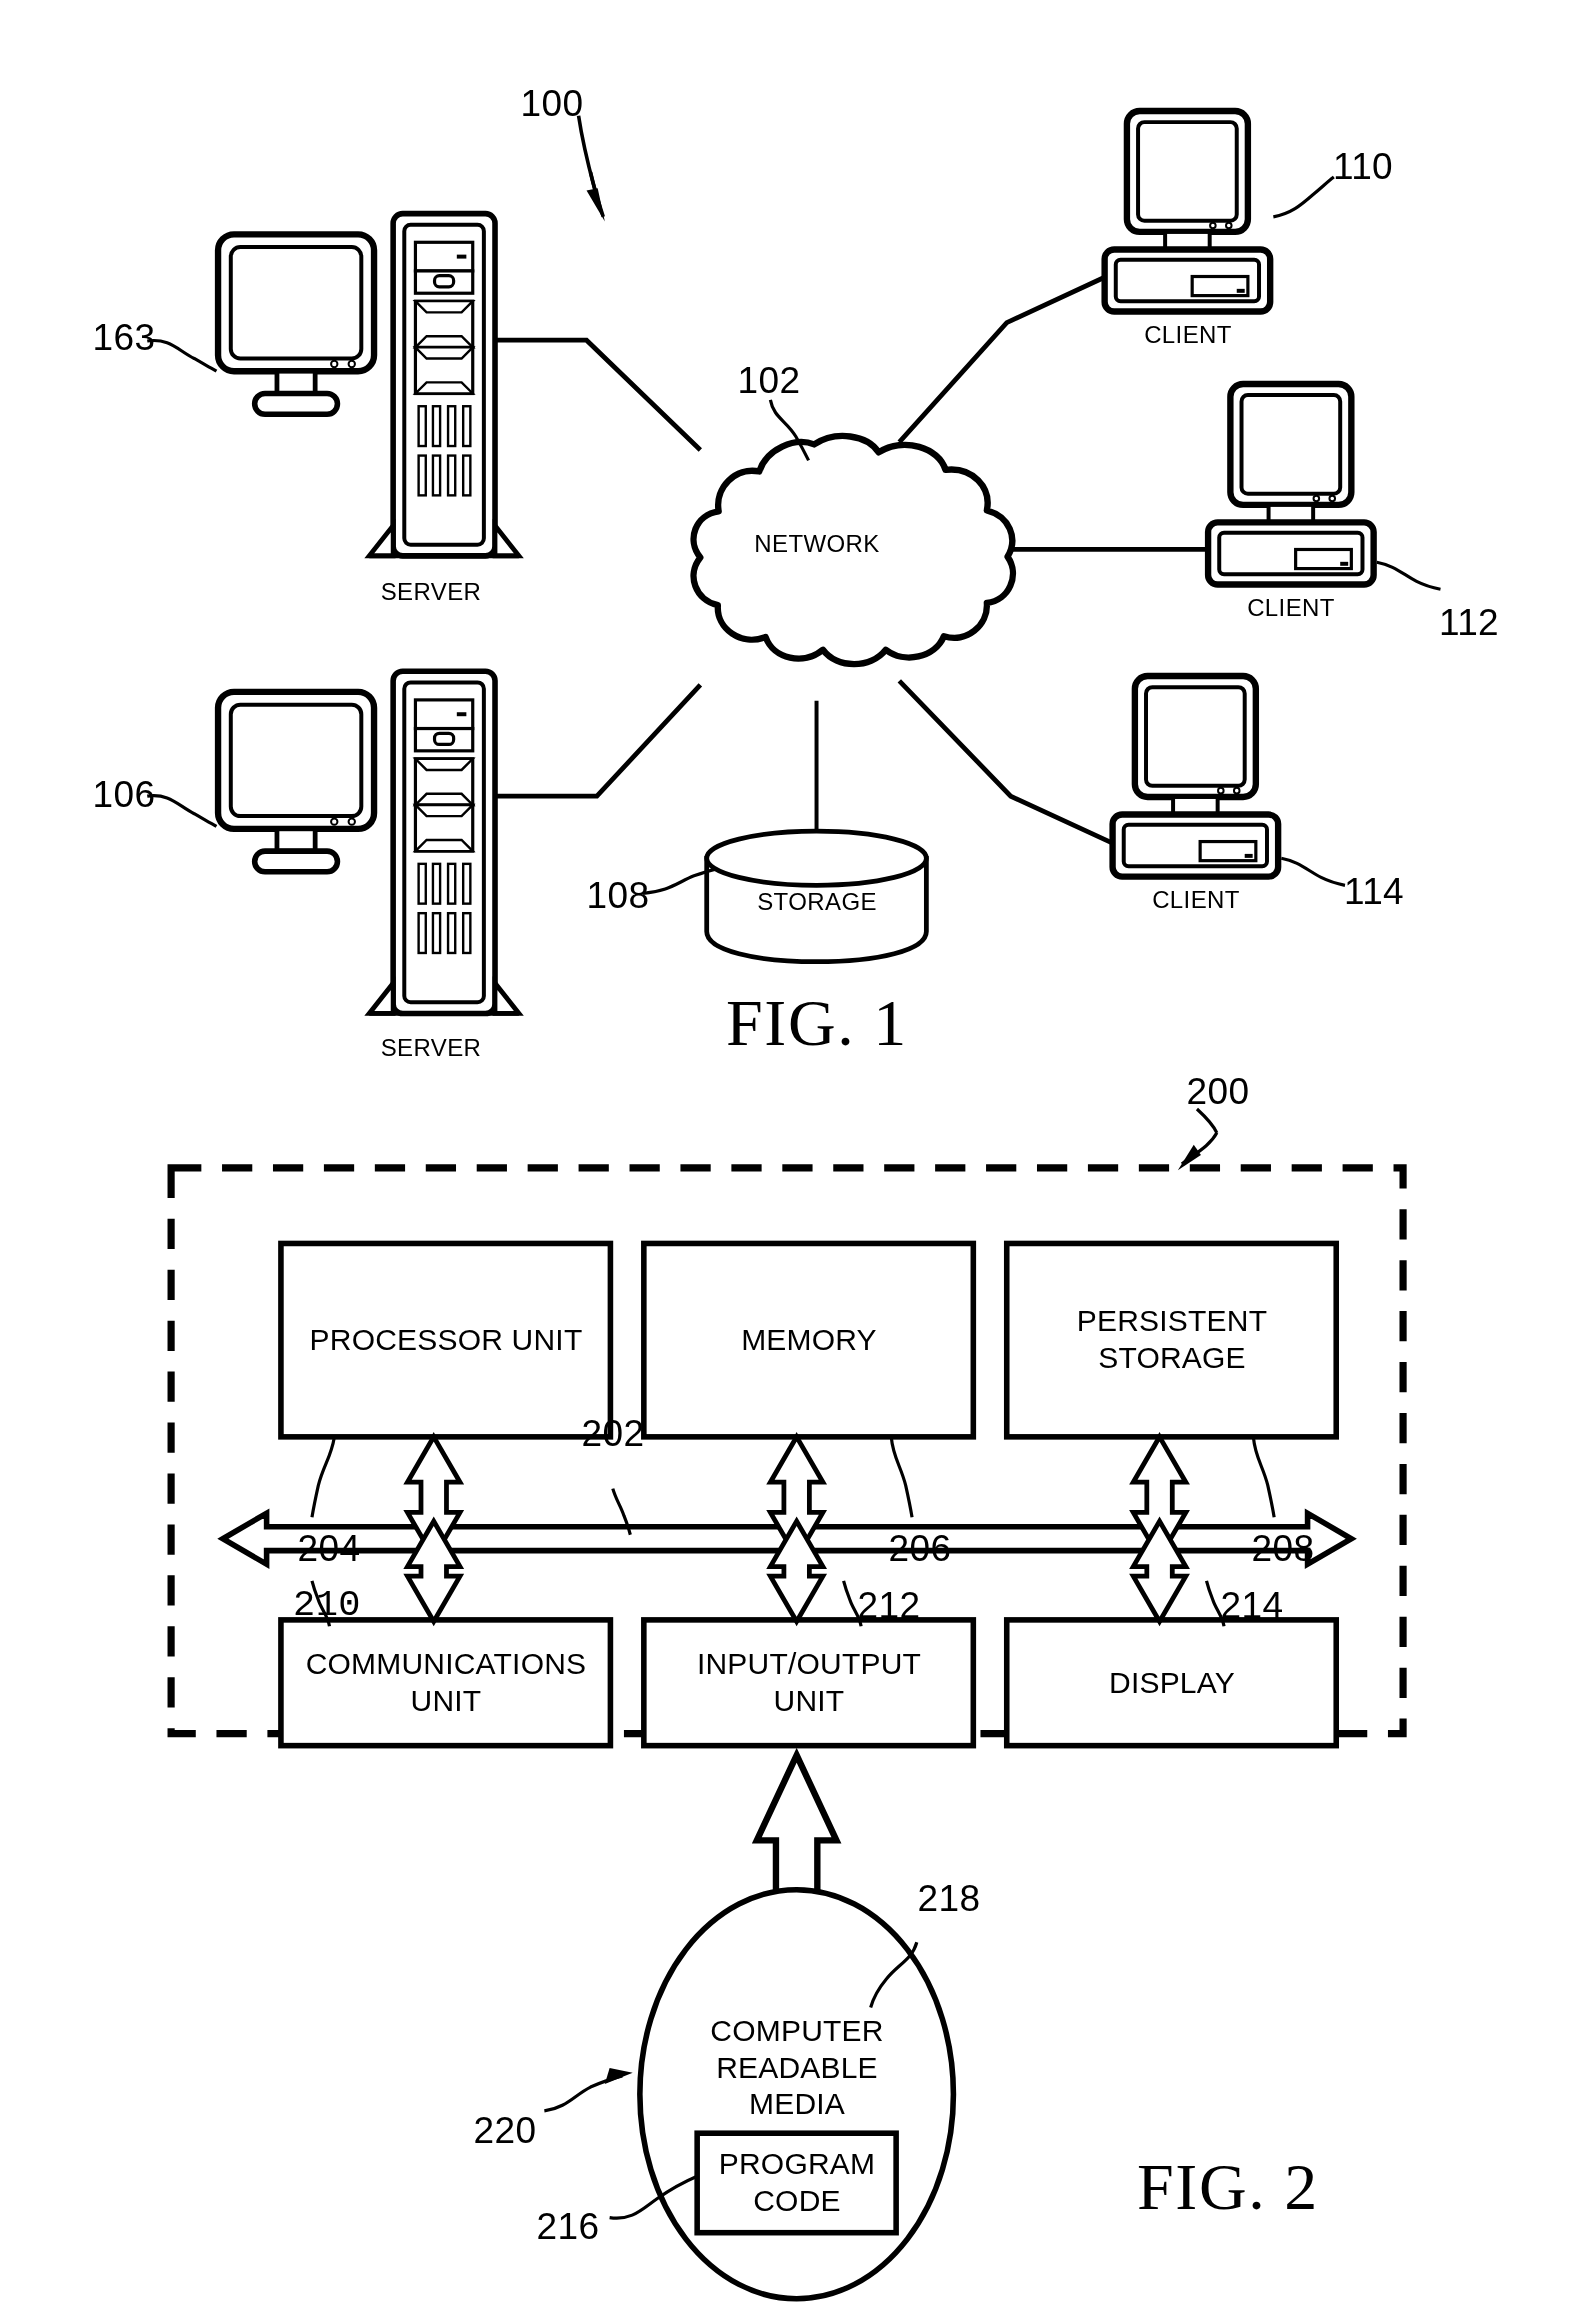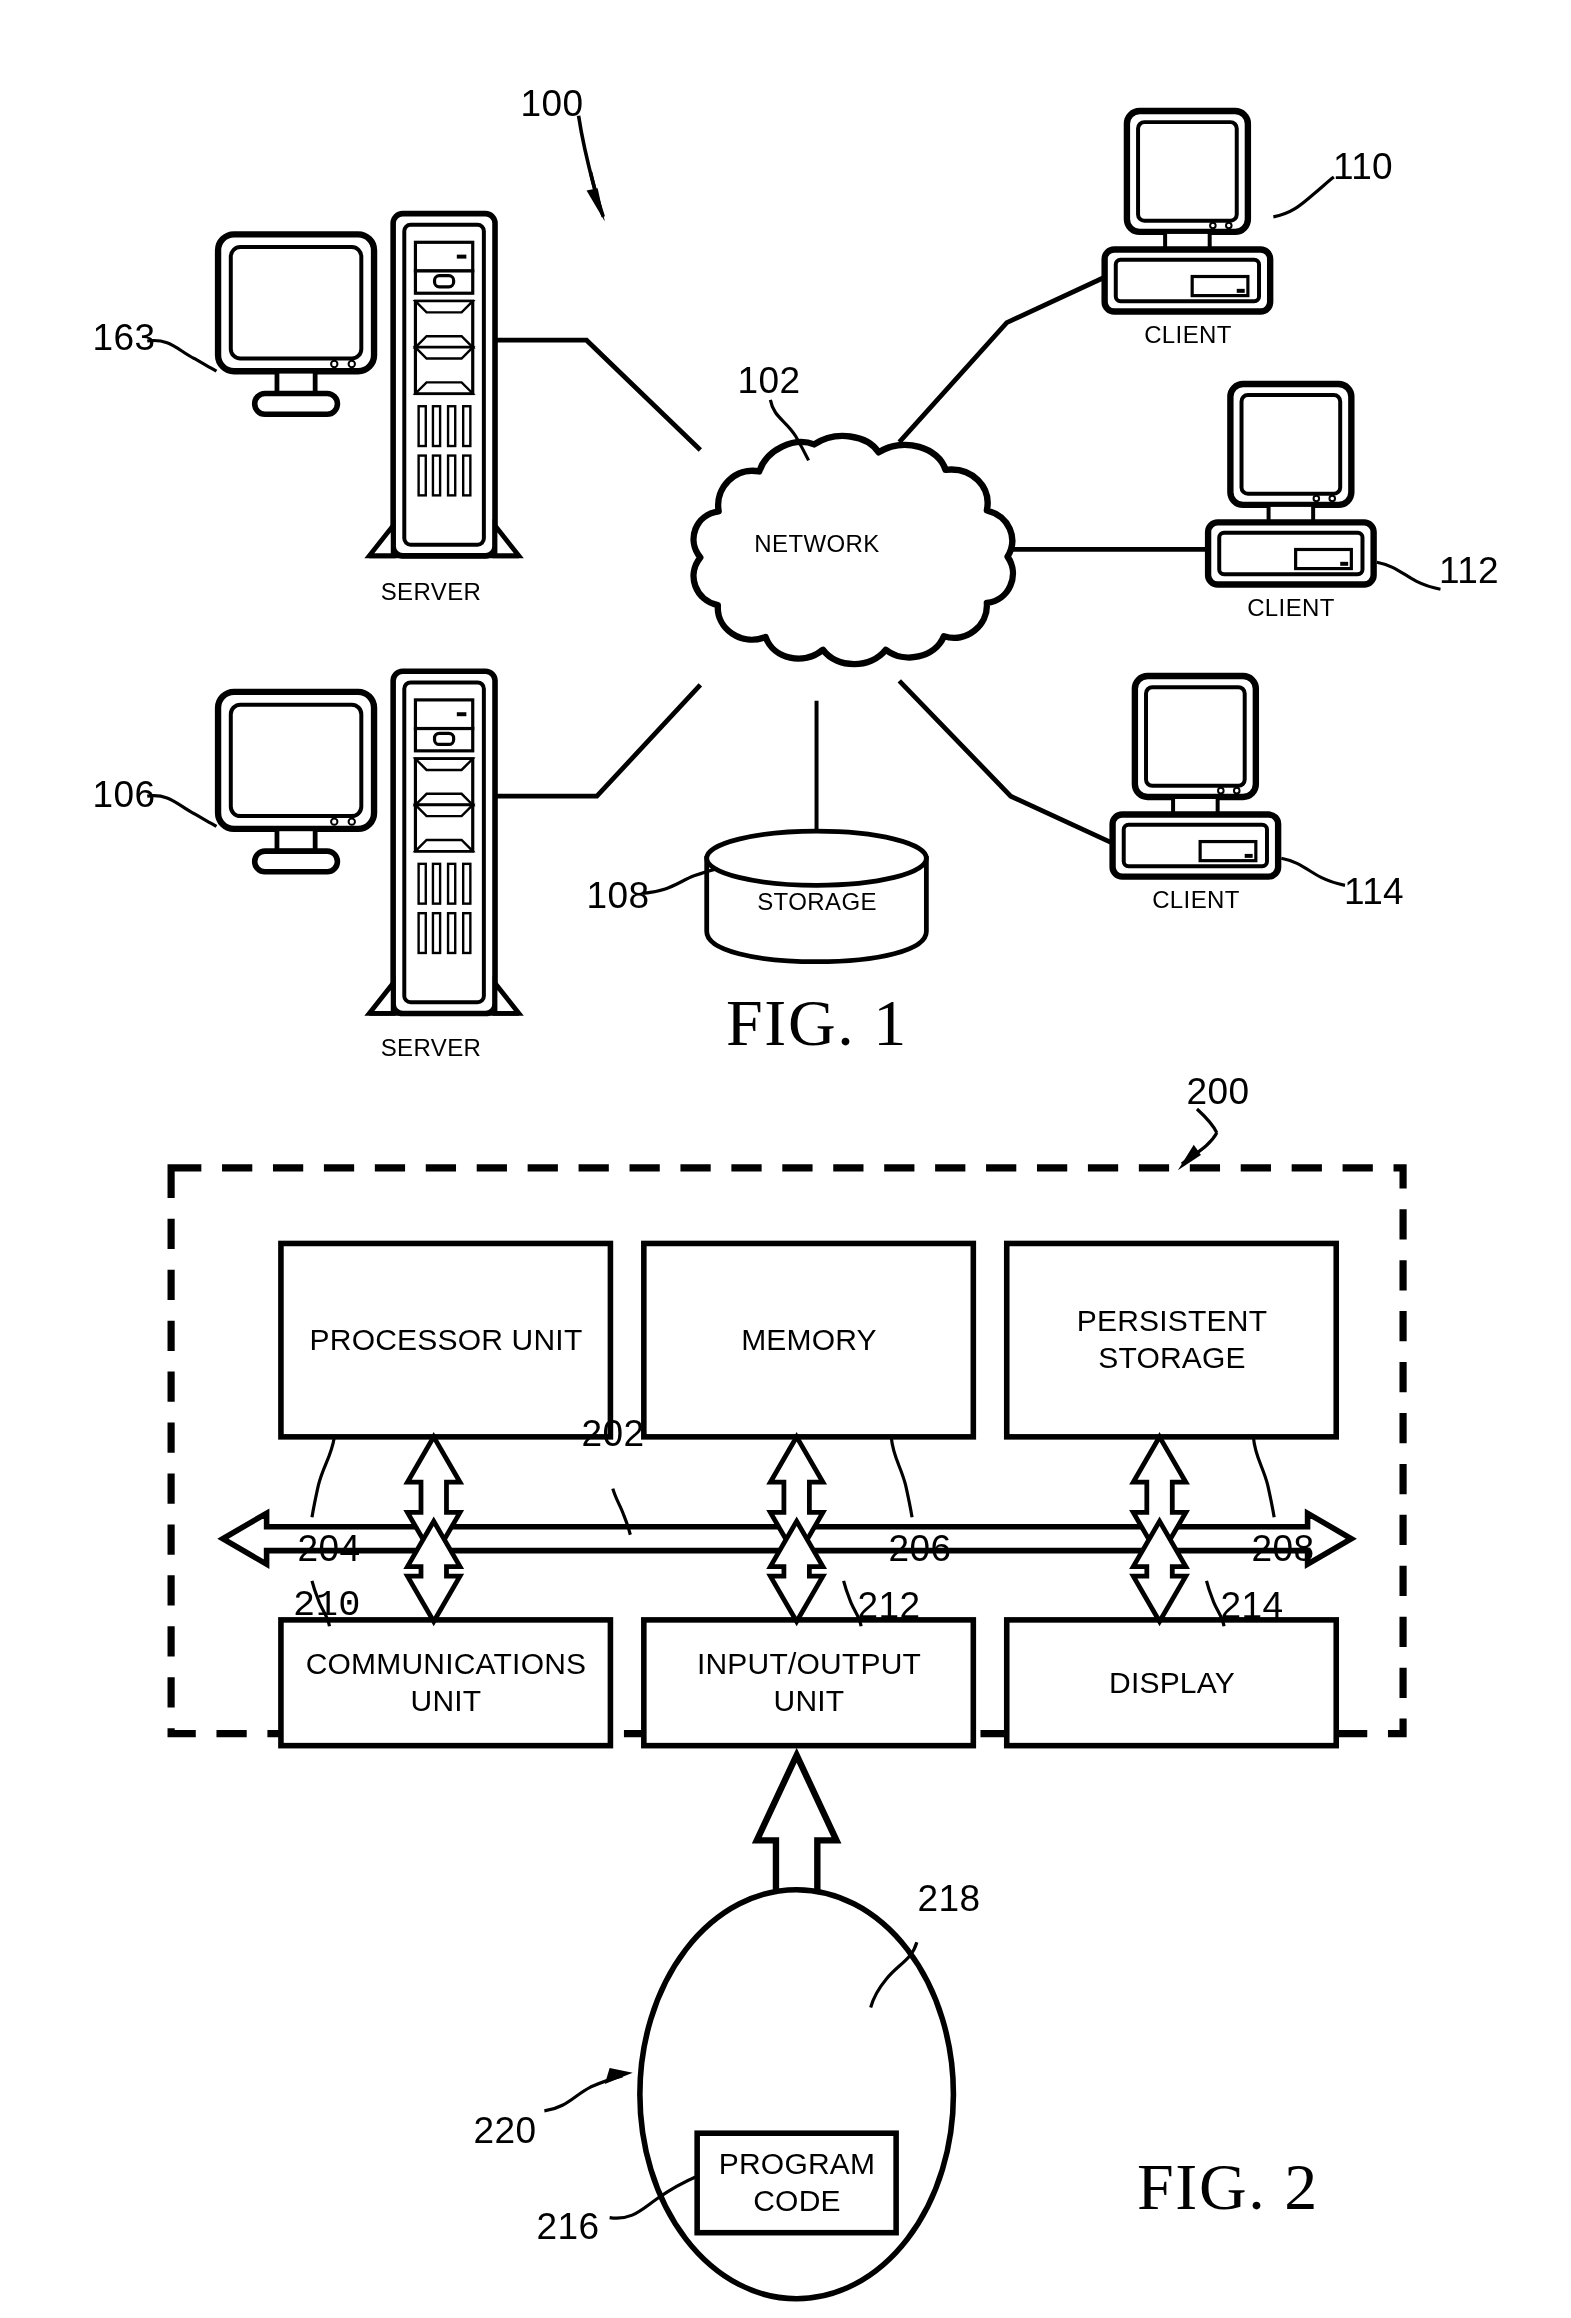--- a/index.html
+++ b/index.html
@@ -280,21 +280,21 @@
       <path d="M 766,2786 C 794,2790 806,2776 826,2762 C 846,2748 862,2740 876,2734" fill="none" stroke="#000" stroke-width="4"></path>
     </g>
   </svg>
 
   <div class="ref-num ctr" style="left:124px; top:337px;">163</div>
   <div class="ref-num ctr" style="left:124px; top:794px;">106</div>
   <div class="ref-num ctr" style="left:552px; top:103px;">100</div>
   <div class="ref-num ctr" style="left:769px; top:380px;">102</div>
   <div class="ref-num ctr" style="left:618px; top:895px;">108</div>
   <div class="ref-num ctr" style="left:1363px; top:166px;">110</div>
-  <div class="ref-num ctr" style="left:1469px; top:570px;">112</div>
+  <div class="ref-num ctr" style="left:1469px; top:622px;">112</div>
   <div class="ref-num ctr" style="left:1374px; top:891px;">114</div>
 
   <div class="dev-label ctr" style="left:817px; top:544px;">NETWORK</div>
   <div class="dev-label ctr" style="left:817px; top:902px;">STORAGE</div>
 
   <div class="dev-label ctr" style="left:431px; top:592px;">SERVER</div>
   <div class="dev-label ctr" style="left:431px; top:1048px;">SERVER</div>
 
   <div class="dev-label ctr" style="left:1188px; top:335px;">CLIENT</div>
   <div class="dev-label ctr" style="left:1291px; top:608px;">CLIENT</div>
@@ -321,19 +321,22 @@
   <div class="ref-num ctr" style="left:1283px; top:1548px;">208</div>
 
   <div class="ref-num ctr" style="left:327px; top:1605px;font-family:Liberation Mono, monospace;">210</div>
   <div class="ref-num ctr" style="left:889px; top:1605px;">212</div>
   <div class="ref-num ctr" style="left:1252px; top:1605px;">214</div>
 
   <div class="ref-num ctr" style="left:949px; top:1898px;text-align:right;">218</div>
   <div class="ref-num ctr" style="left:505px; top:2130px;">220</div>
   <div class="ref-num ctr" style="left:568px; top:2226px;">216</div>
 
+  <div class="box-label ctr" style="left:797px; top:2068px; width:255px;">COMPUTER
+READABLE
+MEDIA</div>
   <div class="box-label ctr" style="left:797px; top:2183px; width:191px;">PROGRAM
 CODE</div>
 
   <div class="fig-caption ctr" style="left:1228px; top:2187px;">FIG. 2</div>
 
 </div>
 
 
 </body></html>

